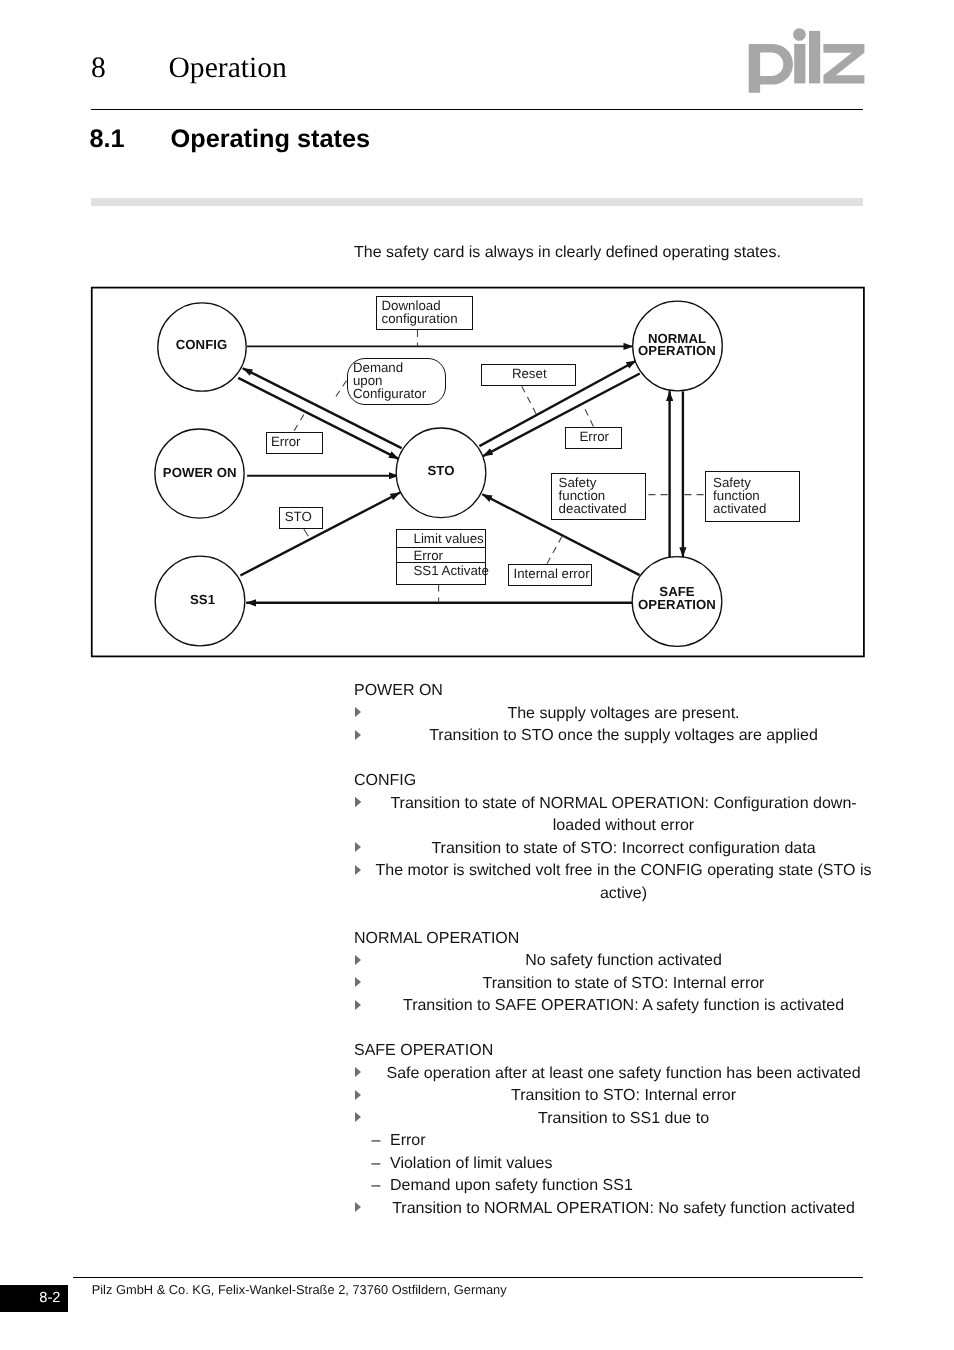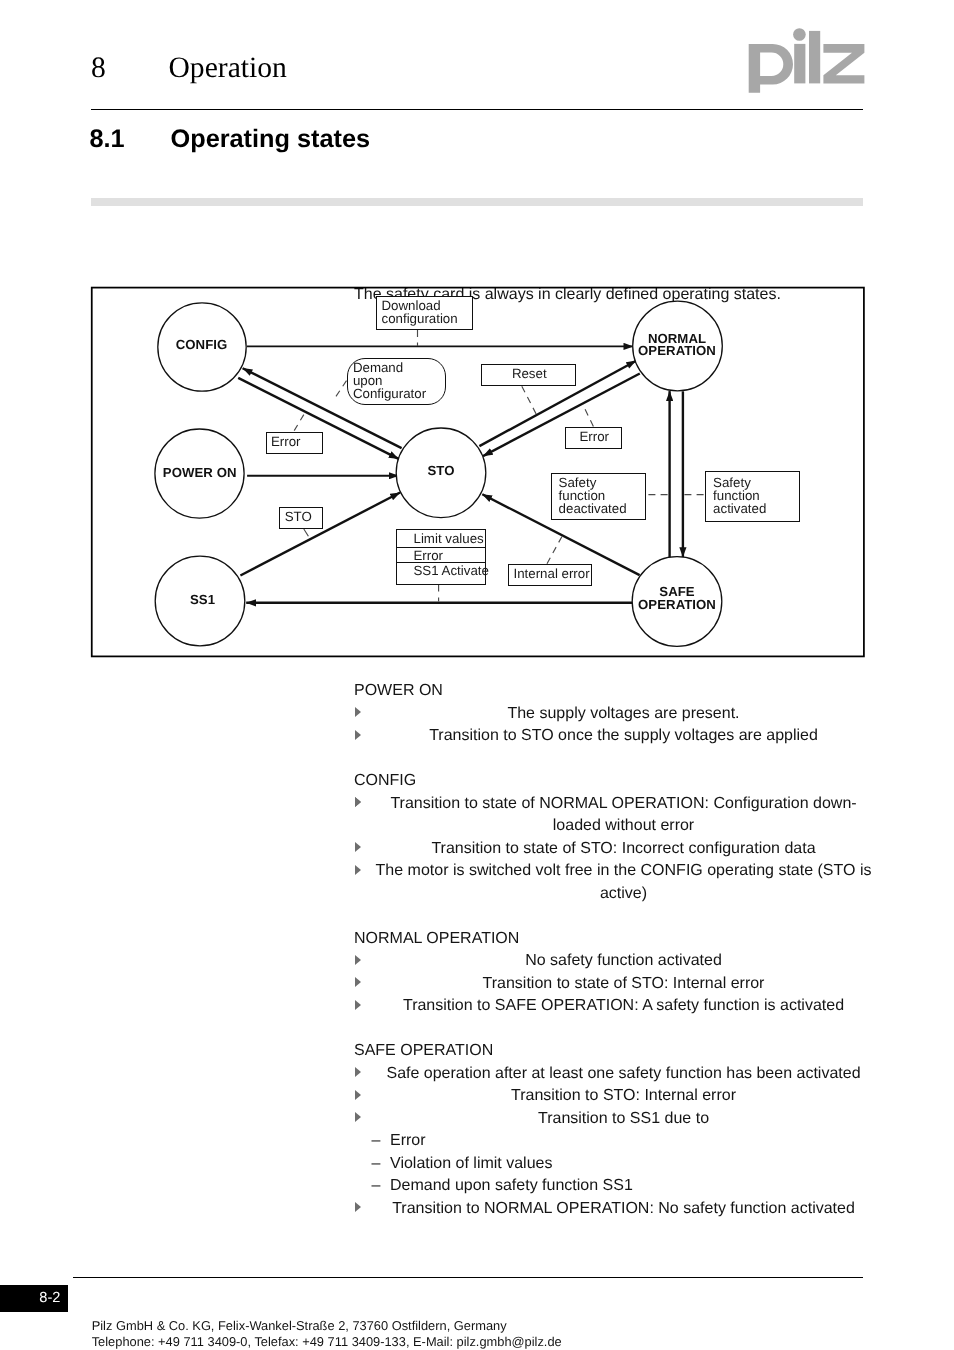--- a/index.html
+++ b/index.html
@@ -12,21 +12,21 @@
   .hdr-title{position:absolute;left:168.5px;top:52px;font-family:"Liberation Serif",serif;font-size:29.6px;color:#000;line-height:32px;}
   .hdr-rule{position:absolute;left:90.7px;top:108.6px;width:772.5px;height:1.5px;background:#000;}
   .sub-num{position:absolute;left:89.5px;top:126px;font-size:25.3px;font-weight:bold;color:#000;line-height:26px;}
   .sub-title{position:absolute;left:170.5px;top:126px;font-size:25.3px;font-weight:bold;color:#000;line-height:26px;}
   .greybar{position:absolute;left:91.3px;top:198px;width:771.6px;height:7.7px;background:#e0e0e0;}
 
   
   .logo{position:absolute;left:744px;top:28px;width:124px;height:70px;}
 
   
-  .lead{position:absolute;left:354px;top:244px;font-size:16px;color:#151515;white-space:nowrap;margin-top:42px;}
+  .lead{position:absolute;left:354px;top:244px;font-size:16px;color:#151515;white-space:nowrap;}
 
   
   .diagram{position:absolute;left:0;top:0;width:954px;height:1350px;}
   .diagram svg{display:block;position:absolute;left:84px;top:280px;}
   .st-lbl{position:absolute;font-size:13.2px;font-weight:bold;color:#111;text-align:center;line-height:11.6px;letter-spacing:0.05px;}
   .anno{position:absolute;border:1.3px solid #111;background:#fff;font-size:13.3px;line-height:12.9px;color:#1a1a1a;padding:3.3px 3px 3.3px 4.5px;box-sizing:border-box;white-space:nowrap;}
   .anno.stacked{padding:0;}
   .anno.stacked > div{padding:0 3px 0 17px;border-bottom:1.3px solid #111;box-sizing:border-box;}
   .anno.stacked > div:last-child{border-bottom:none;}
 
@@ -37,21 +37,21 @@
   .sec-head{font-size:16px;color:#151515;line-height:22.5px;}
   .item{position:relative;padding-left:17px;font-size:16px;line-height:22.5px;color:#151515;text-align:center;}
   .item .bullet{position:absolute;left:0.8px;top:4.5px;width:0;height:0;border-left:6.4px solid #6e6e6e;border-top:5.3px solid transparent;border-bottom:5.3px solid transparent;}
   .subitem{position:relative;padding-left:36px;font-size:16px;line-height:22.5px;color:#151515;}
   .subitem .dash{position:absolute;left:17.5px;top:0;font-size:16px;color:#151515;}
 
   
   .footer-rule{position:absolute;left:72.8px;top:1276.6px;width:790.4px;height:1.5px;background:#000;}
   .pagebox{position:absolute;left:0px;top:1284.8px;width:67.9px;height:26.8px;background:#000;}
   .pagebox span{position:absolute;right:7.5px;top:5.5px;color:#fff;font-size:14.6px;line-height:17px;}
-  .footer-text{position:absolute;left:91.7px;top:1282.2px;font-size:12.85px;line-height:15.9px;color:#151515;margin-top:36px;}
+  .footer-text{position:absolute;left:91.7px;top:1282.2px;font-size:12.85px;line-height:15.9px;color:#151515;}
 </style>
 </head>
 <body>
 
 <div class="page">
 
   <div class="hdr-num">8</div>
   <div class="hdr-title">Operation</div>
 
   <div class="logo">
@@ -219,16 +219,15 @@
         <div class="item"><span class="bullet"></span><span>Transition to NORMAL OPERATION: No safety function activated</span></div>
       </div>
     </div>
 
   <div class="footer-rule"></div>
   <div class="pagebox">
       <span>8-2</span>
     </div>
   <div class="footer-text">
     <div>Pilz GmbH &amp; Co. KG, Felix-Wankel-Straße 2, 73760 Ostfildern, Germany</div>
-    <div>Telephone: +49 711 3409-0, Telefax: +49 711 3409-133, E-Mail: pilz.gmbh@pilz.de</div>
   </div>
 
 </div>
 
 </body></html>

